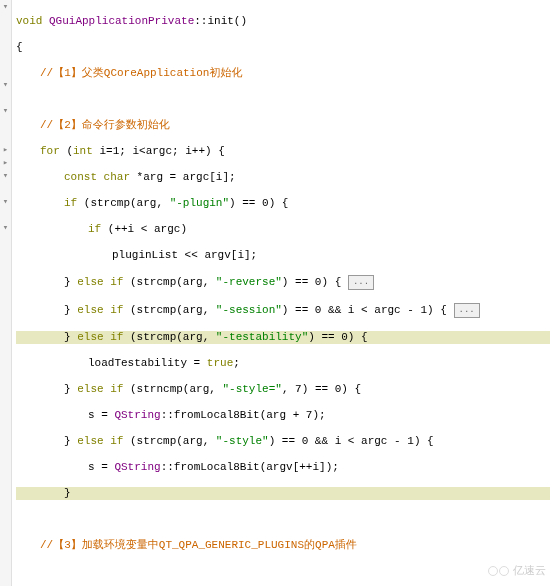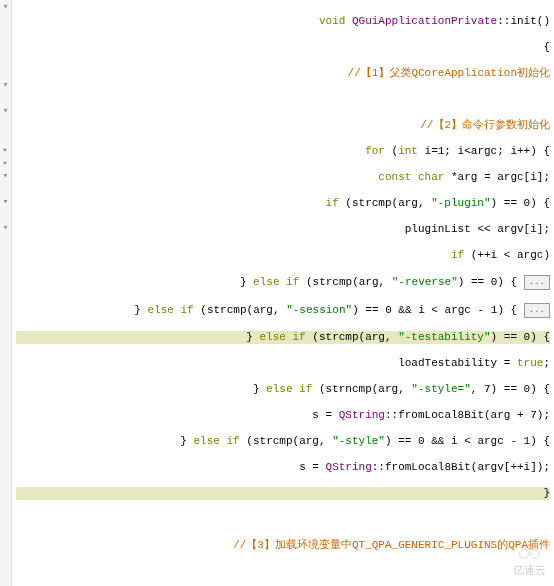--- a/index.html
+++ b/index.html
@@ -30,21 +30,20 @@
   justify-content: center;
   font-size: 9px;
   color: #888;
 }
 .code {
   flex: 1;
   padding: 2px 4px;
   white-space: pre;
   line-height: 13px;
   overflow: hidden;
-  text-align: right;
 }
 .line { display: block; min-height: 13px; }
 .kw { color: #808000; }
 .ty { color: #800080; }
 .str { color: #008000; }
 .cmt-cn { color: #cc6600; margin-top: 15px; }
 .fold-box {
   display: inline-block;
   border: 1px solid #999;
   background: #f0f0f0;
@@ -57,21 +56,20 @@
 .watermark {
   position: absolute;
   right: 8px;
   bottom: 8px;
   font-size: 11px;
   color: #ccc;
   font-family: sans-serif;
   display: flex;
   align-items: center;
   gap: 4px;
-  flex-direction: column;
 }
 .wm-circles { display: inline-flex; gap: 1px; }
 .wm-c { width: 10px; height: 10px; border-radius: 50%; border: 1px solid #ddd; }
 .i1 { padding-left: 24px; }
 .i2 { padding-left: 48px; }
 .i3 { padding-left: 72px; }
 .i4 { padding-left: 96px; }
 </style>
 </head>
 <body>
@@ -99,22 +97,22 @@
   </div>
   <div class="code">
 <span class="line"><span class="kw">void</span><span class="ty"> QGuiApplicationPrivate</span><span>::init()</span></span>
 <span class="line">{</span>
 <span class="line i1"><span class="cmt-cn">//【1】父类QCoreApplication初始化</span></span>
 <span class="line"></span>
 <span class="line i1"><span class="cmt-cn">//【2】命令行参数初始化</span></span>
 <span class="line i1"><span class="kw">for</span><span> (</span><span class="kw">int</span><span> i=1; i&lt;argc; i++) {</span></span>
 <span class="line i2"><span class="kw">const char</span><span> *arg = argc[i];</span></span>
 <span class="line i2"><span class="kw">if</span><span> (strcmp(arg, </span><span class="str">"-plugin"</span><span>) == 0) {</span></span>
+<span class="line i3"><span class="kw">if</span><span> (++i &lt; argc)</span></span>
 <span class="line i4"><span>pluginList &lt;&lt; argv[i];</span></span>
-<span class="line i3"><span class="kw">if</span><span> (++i &lt; argc)</span></span>
 <span class="line i2"><span>} </span><span class="kw">else if</span><span> (strcmp(arg, </span><span class="str">"-reverse"</span><span>) == 0) {</span> <span class="fold-box">...</span></span>
 <span class="line i2"><span>} </span><span class="kw">else if</span><span> (strcmp(arg, </span><span class="str">"-session"</span><span>) == 0 &amp;&amp; i &lt; argc - 1) {</span> <span class="fold-box">...</span></span>
 <span class="line i2 hl"><span>} </span><span class="kw">else if</span><span> (strcmp(arg, </span><span class="str">"-testability"</span><span>) == 0) {</span></span>
 <span class="line i3"><span>loadTestability = </span><span class="kw">true</span><span>;</span></span>
 <span class="line i2"><span>} </span><span class="kw">else if</span><span> (strncmp(arg, </span><span class="str">"-style="</span><span>, 7) == 0) {</span></span>
 <span class="line i3"><span>s = </span><span class="ty">QString</span><span>::fromLocal8Bit(arg + 7);</span></span>
 <span class="line i2"><span>} </span><span class="kw">else if</span><span> (strcmp(arg, </span><span class="str">"-style"</span><span>) == 0 &amp;&amp; i &lt; argc - 1) {</span></span>
 <span class="line i3"><span>s = </span><span class="ty">QString</span><span>::fromLocal8Bit(argv[++i]);</span></span>
 <span class="line i2 hl"><span>}</span></span>
 <span class="line"></span>

